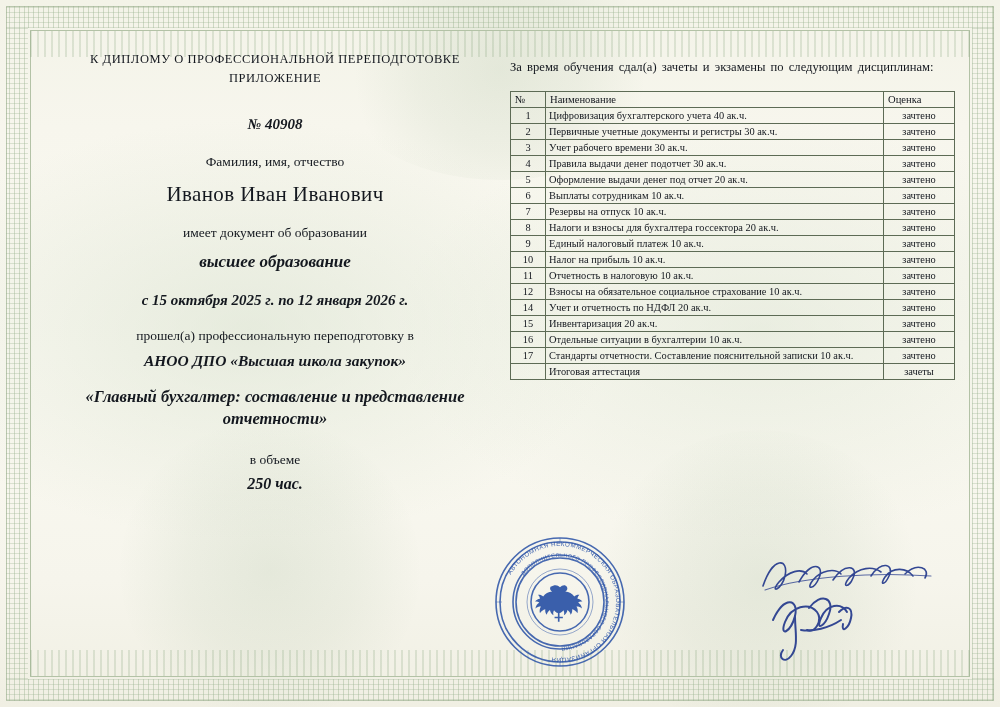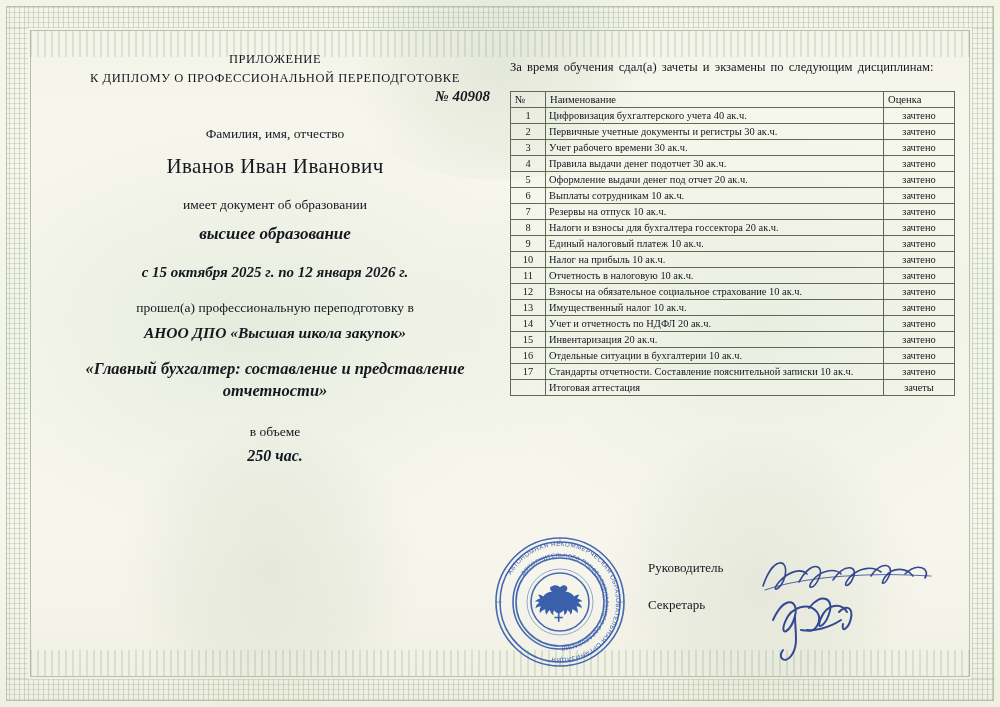--- a/index.html
+++ b/index.html
@@ -77,25 +77,24 @@
     width: 430px;
     text-align: center;
     color: #14181f;
   }
   .title-lines {
     font-size: 12.5px;
     letter-spacing: .55px;
     line-height: 1.5;
   }
   .doc-number {
-    margin-top: 0;
+    margin-top: 28px;
     font-size: 15px;
     font-weight: bold;
     font-style: italic;
-    text-align: right;
   }
   .fio-label {
     margin-top: 21px;
     font-size: 13.5px;
   }
   .fio {
     margin-top: 12px;
     font-size: 21px;
     font-weight: normal;
     letter-spacing: .4px;
@@ -235,22 +234,22 @@
 
   <div class="border-outer"></div>
   <div class="border-band"></div>
   <div class="border-inner"></div>
   <div class="wave-top"></div>
   <div class="wave-bottom"></div>
 
   <div class="content">
 
     <div class="left-col">
+      <div class="title-lines">К ДИПЛОМУ О ПРОФЕССИОНАЛЬНОЙ ПЕРЕПОДГОТОВКЕ</div>
       <div class="title-lines">ПРИЛОЖЕНИЕ</div>
-      <div class="title-lines">К ДИПЛОМУ О ПРОФЕССИОНАЛЬНОЙ ПЕРЕПОДГОТОВКЕ</div>
 
       <div class="doc-number">№ 40908</div>
 
       <div class="fio-label">Фамилия, имя, отчество</div>
       <div class="fio">Иванов Иван Иванович</div>
 
       <div class="has-doc">имеет документ об образовании</div>
       <div class="edu-level">высшее образование</div>
 
       <div class="period">с 15 октября 2025 г. по 12 января 2026 г.</div>
@@ -327,25 +326,20 @@
             <td class="col-mark">зачтено</td>
           </tr>
           <tr>
             <td class="col-num">11</td>
             <td class="col-name">Отчетность в налоговую 10 ак.ч.</td>
             <td class="col-mark">зачтено</td>
           </tr>
           <tr>
             <td class="col-num">12</td>
             <td class="col-name">Взносы на обязательное социальное страхование 10 ак.ч.</td>
-            <td class="col-mark">зачтено</td>
-          </tr>
-          <tr>
-            <td class="col-num">13</td>
-            <td class="col-name">Имущественный налог 10 ак.ч.</td>
             <td class="col-mark">зачтено</td>
           </tr>
           <tr>
             <td class="col-num">14</td>
             <td class="col-name">Учет и отчетность по НДФЛ 20 ак.ч.</td>
             <td class="col-mark">зачтено</td>
           </tr>
           <tr>
             <td class="col-num">15</td>
             <td class="col-name">Инвентаризация 20 ак.ч.</td>
@@ -398,24 +392,20 @@
 
         <g fill="#2f56a8" opacity="0.95" transform="translate(68,69) scale(0.92)">
           <path d="M0,-17 c2.5,-3 6,-3.2 7.5,-0.6 c1.2,2.1 0.2,4.2 -1.8,5.1 c4.2,0.3 7.5,2.2 9.8,5.4 c1.6,-1.6 3.6,-2.2 5.6,-1.9 c-1.3,1.3 -2,2.7 -2.1,4.3 c2.3,0.3 4.1,1.4 5.3,3.2 c-1.8,-0.3 -3.3,0 -4.6,0.9 c2.4,1.6 3.8,3.8 4.2,6.6 c-1.9,-1.5 -3.9,-2.2 -6,-2.1 c1.4,2.3 1.8,4.7 1.1,7.2 c-1.5,-2.2 -3.4,-3.6 -5.8,-4.2 c0.3,2.2 -0.2,4.2 -1.6,5.9 c-0.5,-2.3 -1.7,-4 -3.5,-5.2 c-0.3,2.5 -1.6,4.4 -3.8,5.7 c0.5,-2 0.3,-3.8 -0.6,-5.4 c-1.1,1.6 -2.5,2.6 -4.2,3.1 l0,3.9 l3.6,0 l0,1.8 l-3.6,0 l0,3.6 l-1.8,0 l0,-3.6 l-3.6,0 l0,-1.8 l3.6,0 l0,-3.9 c-1.7,-0.5 -3.1,-1.5 -4.2,-3.1 c-0.9,1.6 -1.1,3.4 -0.6,5.4 c-2.2,-1.3 -3.5,-3.2 -3.8,-5.7 c-1.8,1.2 -3,2.9 -3.5,5.2 c-1.4,-1.7 -1.9,-3.7 -1.6,-5.9 c-2.4,0.6 -4.3,2 -5.8,4.2 c-0.7,-2.5 -0.3,-4.9 1.1,-7.2 c-2.1,-0.1 -4.1,0.6 -6,2.1 c0.4,-2.8 1.8,-5 4.2,-6.6 c-1.3,-0.9 -2.8,-1.2 -4.6,-0.9 c1.2,-1.8 3,-2.9 5.3,-3.2 c-0.1,-1.6 -0.8,-3 -2.1,-4.3 c2,-0.3 4,0.3 5.6,1.9 c2.3,-3.2 5.6,-5.1 9.8,-5.4 c-2,-0.9 -3,-3 -1.8,-5.1 C-6,-20.2 -2.5,-20 0,-17 Z"></path>
         </g>
         <g fill="none" stroke="#2f56a8" stroke-width="0.9" opacity="0.55">
           <circle cx="68" cy="68" r="33"></circle>
         </g>
       </svg>
     </div>
 
-    <div class="sign-block">
-      <div class="sign-row">Руководитель</div>
-      <div class="sign-row">Секретарь</div>
-    </div>
 
     <div class="signature">
       <svg width="190" height="120" viewBox="0 0 190 120" xmlns="http://www.w3.org/2000/svg">
         <g fill="none" stroke="#2a3f8f" stroke-width="1.6" stroke-linecap="round" opacity="0.95">
           <path d="M8,40 C18,10 34,12 30,30 C27,44 14,48 24,36 C34,25 46,22 52,28"></path>
           <path d="M44,36 C56,14 70,18 64,32 C59,44 50,44 58,34 C66,24 80,22 86,28"></path>
           <path d="M78,34 C90,16 104,20 98,32 C94,42 86,42 94,32 C104,21 118,20 126,26"></path>
           <path d="M116,30 C126,14 140,18 134,30 C130,39 124,40 130,31 C138,20 152,22 158,30"></path>
           <path d="M150,28 C162,16 176,22 170,32"></path>
           <path d="M10,44 C50,30 120,26 176,30" stroke-width="1.1" opacity="0.8"></path>

